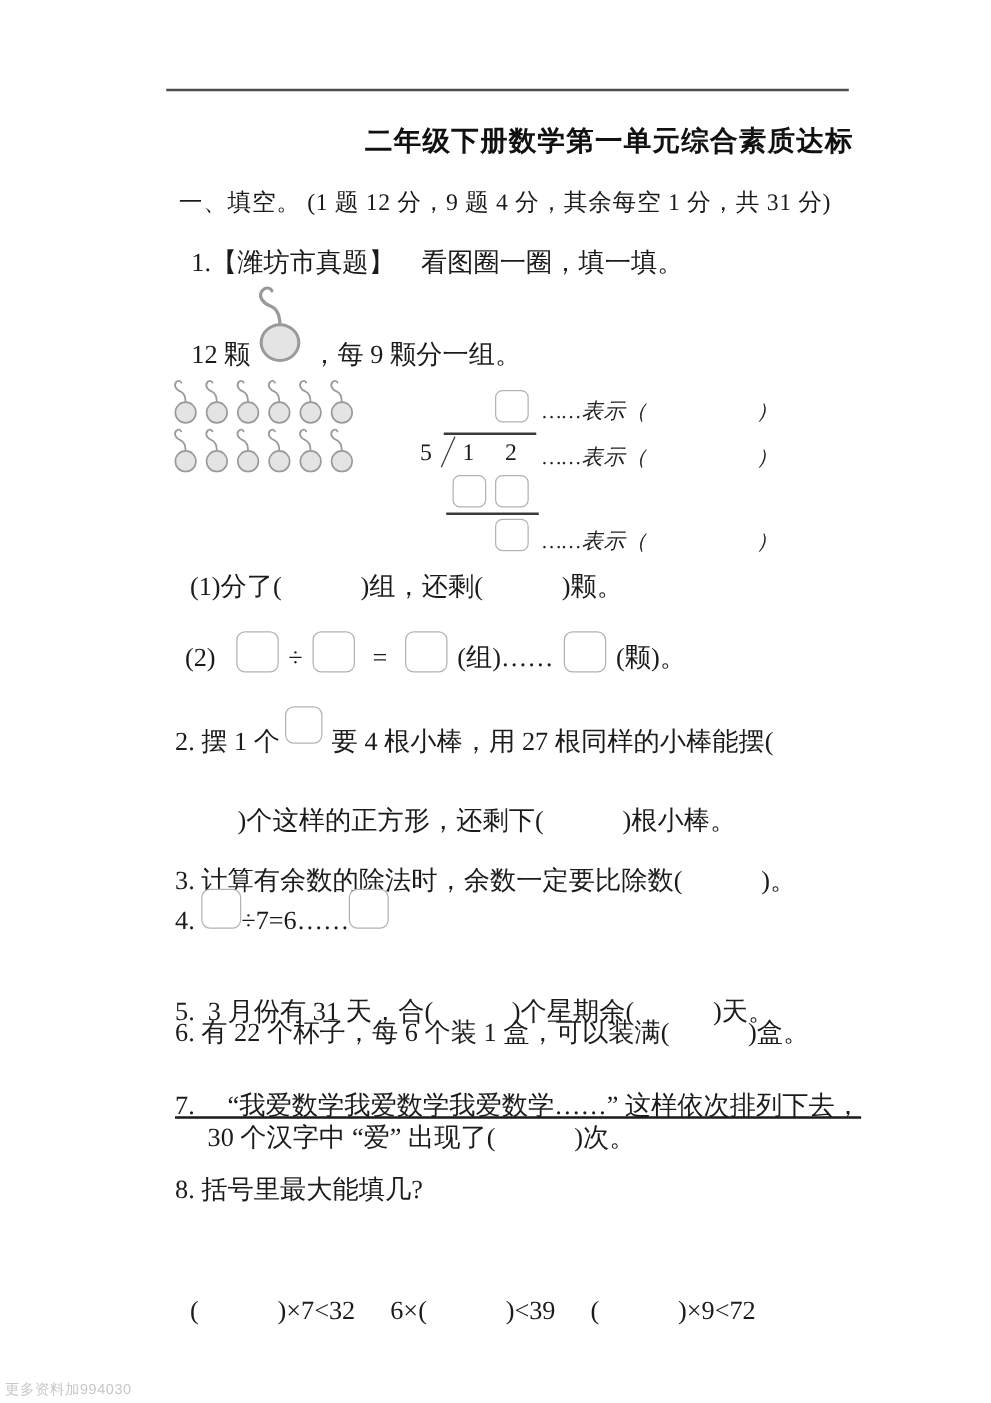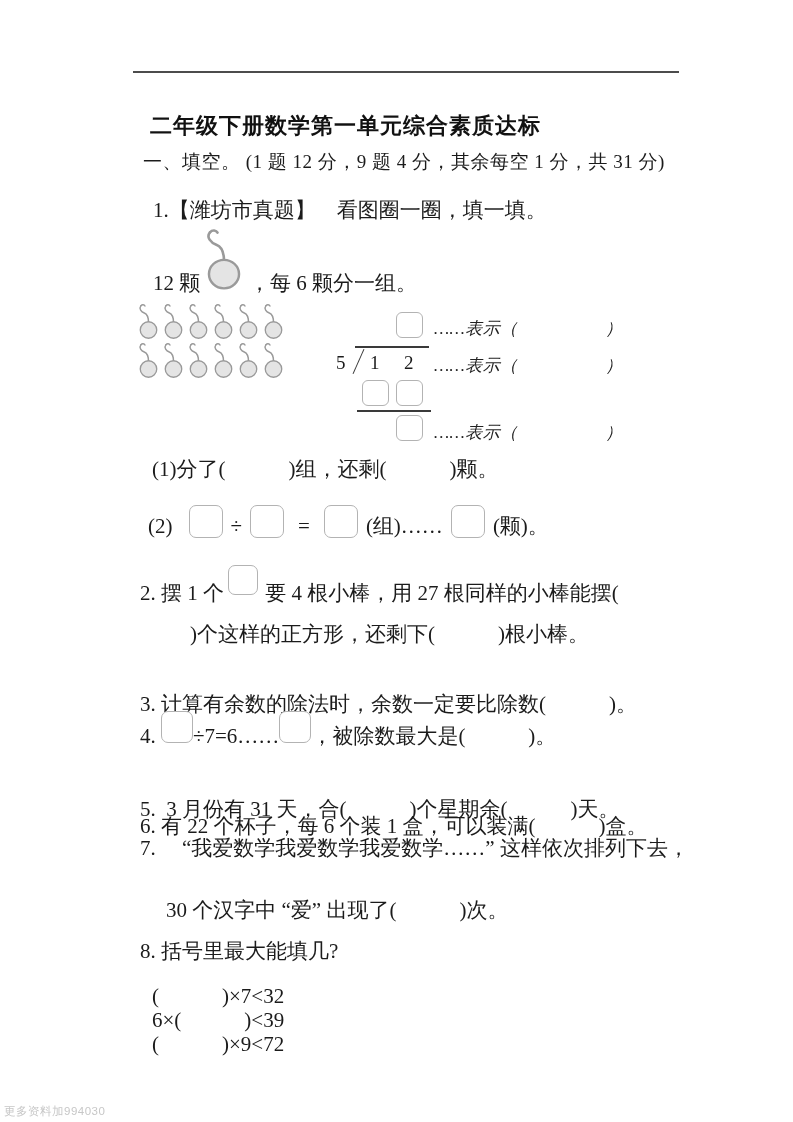--- a/index.html
+++ b/index.html
@@ -2,21 +2,21 @@
 <html><head>
 <meta charset="utf-8">
 <style>
   html,body{margin:0;padding:0;background:#fff;}
   .page{position:relative;width:793px;height:1122px;background:#ffffff;overflow:hidden;
         font-family:"Liberation Serif","DejaVu Serif",serif;color:#1b1b1b;}
   .abs{position:absolute;}
   .t{font-size:21px;line-height:24px;white-space:pre;}
   .rule{height:2px;background:#4c4c4c;}
   .title{font-family:"Liberation Sans","DejaVu Sans",sans-serif;font-weight:700;
-         font-size:22px;letter-spacing:1px;text-align:left;margin:17px;color:#111;}
+         font-size:22px;letter-spacing:1px;text-align:right;margin:4px;color:#111;}
   .heading{font-size:19px;letter-spacing:.5px;white-space:pre;}
   .blank{display:inline-block;border:1.6px solid #b3b3b3;background:#fff;box-sizing:border-box;}
   .bx26{width:27px;height:26px;border-radius:6px;}
   .bx30{width:30px;height:30px;border-radius:7px;}
   .bx32{width:32px;height:32px;border-radius:7px;}
   .bx34{width:34px;height:33px;border-radius:7px;}
   .row{display:flex;align-items:flex-end;}
   .division{width:300px;height:150px;}
   .division .abs{position:absolute;}
   .dline{height:2px;background:#3a3a3a;}
@@ -47,21 +47,21 @@
   <div class="abs rule" style="left:133px;top:71px;width:546px;"></div>
   <h1 class="abs title" style="left:133px;top:94px;width:546px;">二年级下册数学第一单元综合素质达标</h1>
   <div class="abs heading" style="left:132px;top:149px;margin-left:11px;">一、填空。 (1 题 12 分，9 题 4 分，其余每空 1 分，共 31 分)</div>
 
   <div class="abs t" style="left:153px;top:198px;">1.【潍坊市真题】　看图圈一圈，填一填。</div>
 
   <svg class="abs" style="left:203px;top:227px;" width="42" height="63" viewBox="0 0 24 38" preserveAspectRatio="none">
     <use href="#cherrysym"></use>
   </svg>
   <span class="abs t" style="left:153px;top:271px;">12 颗</span>
-  <span class="abs t" style="left:249px;top:271px;">，每 6 颗分一组。</span>
+  <span class="abs t" style="left:249px;top:271px;">，每 9 颗分一组。</span>
 
   <div class="abs cherry-grid" style="left:137px;top:302px;">
     <svg class="cherry-sm" viewBox="0 0 24 38">
         <use href="#cherrysym"></use>
       </svg>
     <svg class="cherry-sm" viewBox="0 0 24 38">
         <use href="#cherrysym"></use>
       </svg>
     <svg class="cherry-sm" viewBox="0 0 24 38">
         <use href="#cherrysym"></use>
@@ -123,37 +123,36 @@
     <span class="t">(组)……</span>
     <span class="blank bx34"></span>
     <span class="t">(颗)。</span>
   </div>
 
   <div class="abs row" style="left:140px;top:565px;height:40px;">
     <span class="t">2. 摆 1 个</span>
     <span class="blank bx30" style="margin:0 2px 10px 4px;"></span>
     <span class="t"> 要 4 根小棒，用 27 根同样的小棒能摆(</span>
   </div>
-  <div class="abs t" style="left:190px;top:622px;">)个这样的正方形，还剩下(　　　)根小棒。</div>
+  <div class="abs t" style="left:190px;top:644px;">)个这样的正方形，还剩下(　　　)根小棒。</div>
 
   <div class="abs t" style="left:140px;top:692px;">3. 计算有余数的除法时，余数一定要比除数(　　　)。</div>
 
   <div class="abs row" style="left:140px;top:706px;height:42px;">
     <span class="t">4. </span>
     <span class="blank bx32" style="margin-bottom:5px;"></span>
     <span class="t">÷7=6……</span>
     <span class="blank bx32" style="margin-bottom:5px;"></span>
-    <span class="t">，被除数最大是(　　　)。</span>
   </div>
 
   <div class="abs t" style="left:140px;top:773px;margin-top:24px;">5.  3 月份有 31 天，合(　　　)个星期余(　　　)天。</div>
   <div class="abs t" style="left:140px;top:814px;">6. 有 22 个杯子，每 6 个装 1 盒，可以装满(　　　)盒。</div>
-  <div class="abs t" style="left:140px;top:836px;">7.　 “我爱数学我爱数学我爱数学……” 这样依次排列下去，</div>
+  <div class="abs t" style="left:140px;top:872px;text-decoration:underline;">7.　 “我爱数学我爱数学我爱数学……” 这样依次排列下去，</div>
   <div class="abs t" style="left:166px;top:898px;">30 个汉字中 “爱” 出现了(　　　)次。</div>
   <div class="abs t" style="left:140px;top:939px;">8. 括号里最大能填几?</div>
-  <div class="abs row" style="left:152px;top:984px;column-gap:28px;flex-direction:column;">
+  <div class="abs row" style="left:152px;top:1036px;column-gap:28px;">
     <span class="t">(　　　)×7&lt;32</span>
     <span class="t">6×(　　　)&lt;39</span>
     <span class="t">(　　　)×9&lt;72</span>
   </div>
 
   <div class="abs watermark" style="left:4px;top:1104px;">更多资料加994030</div>
 </div>
 
 </body></html>

